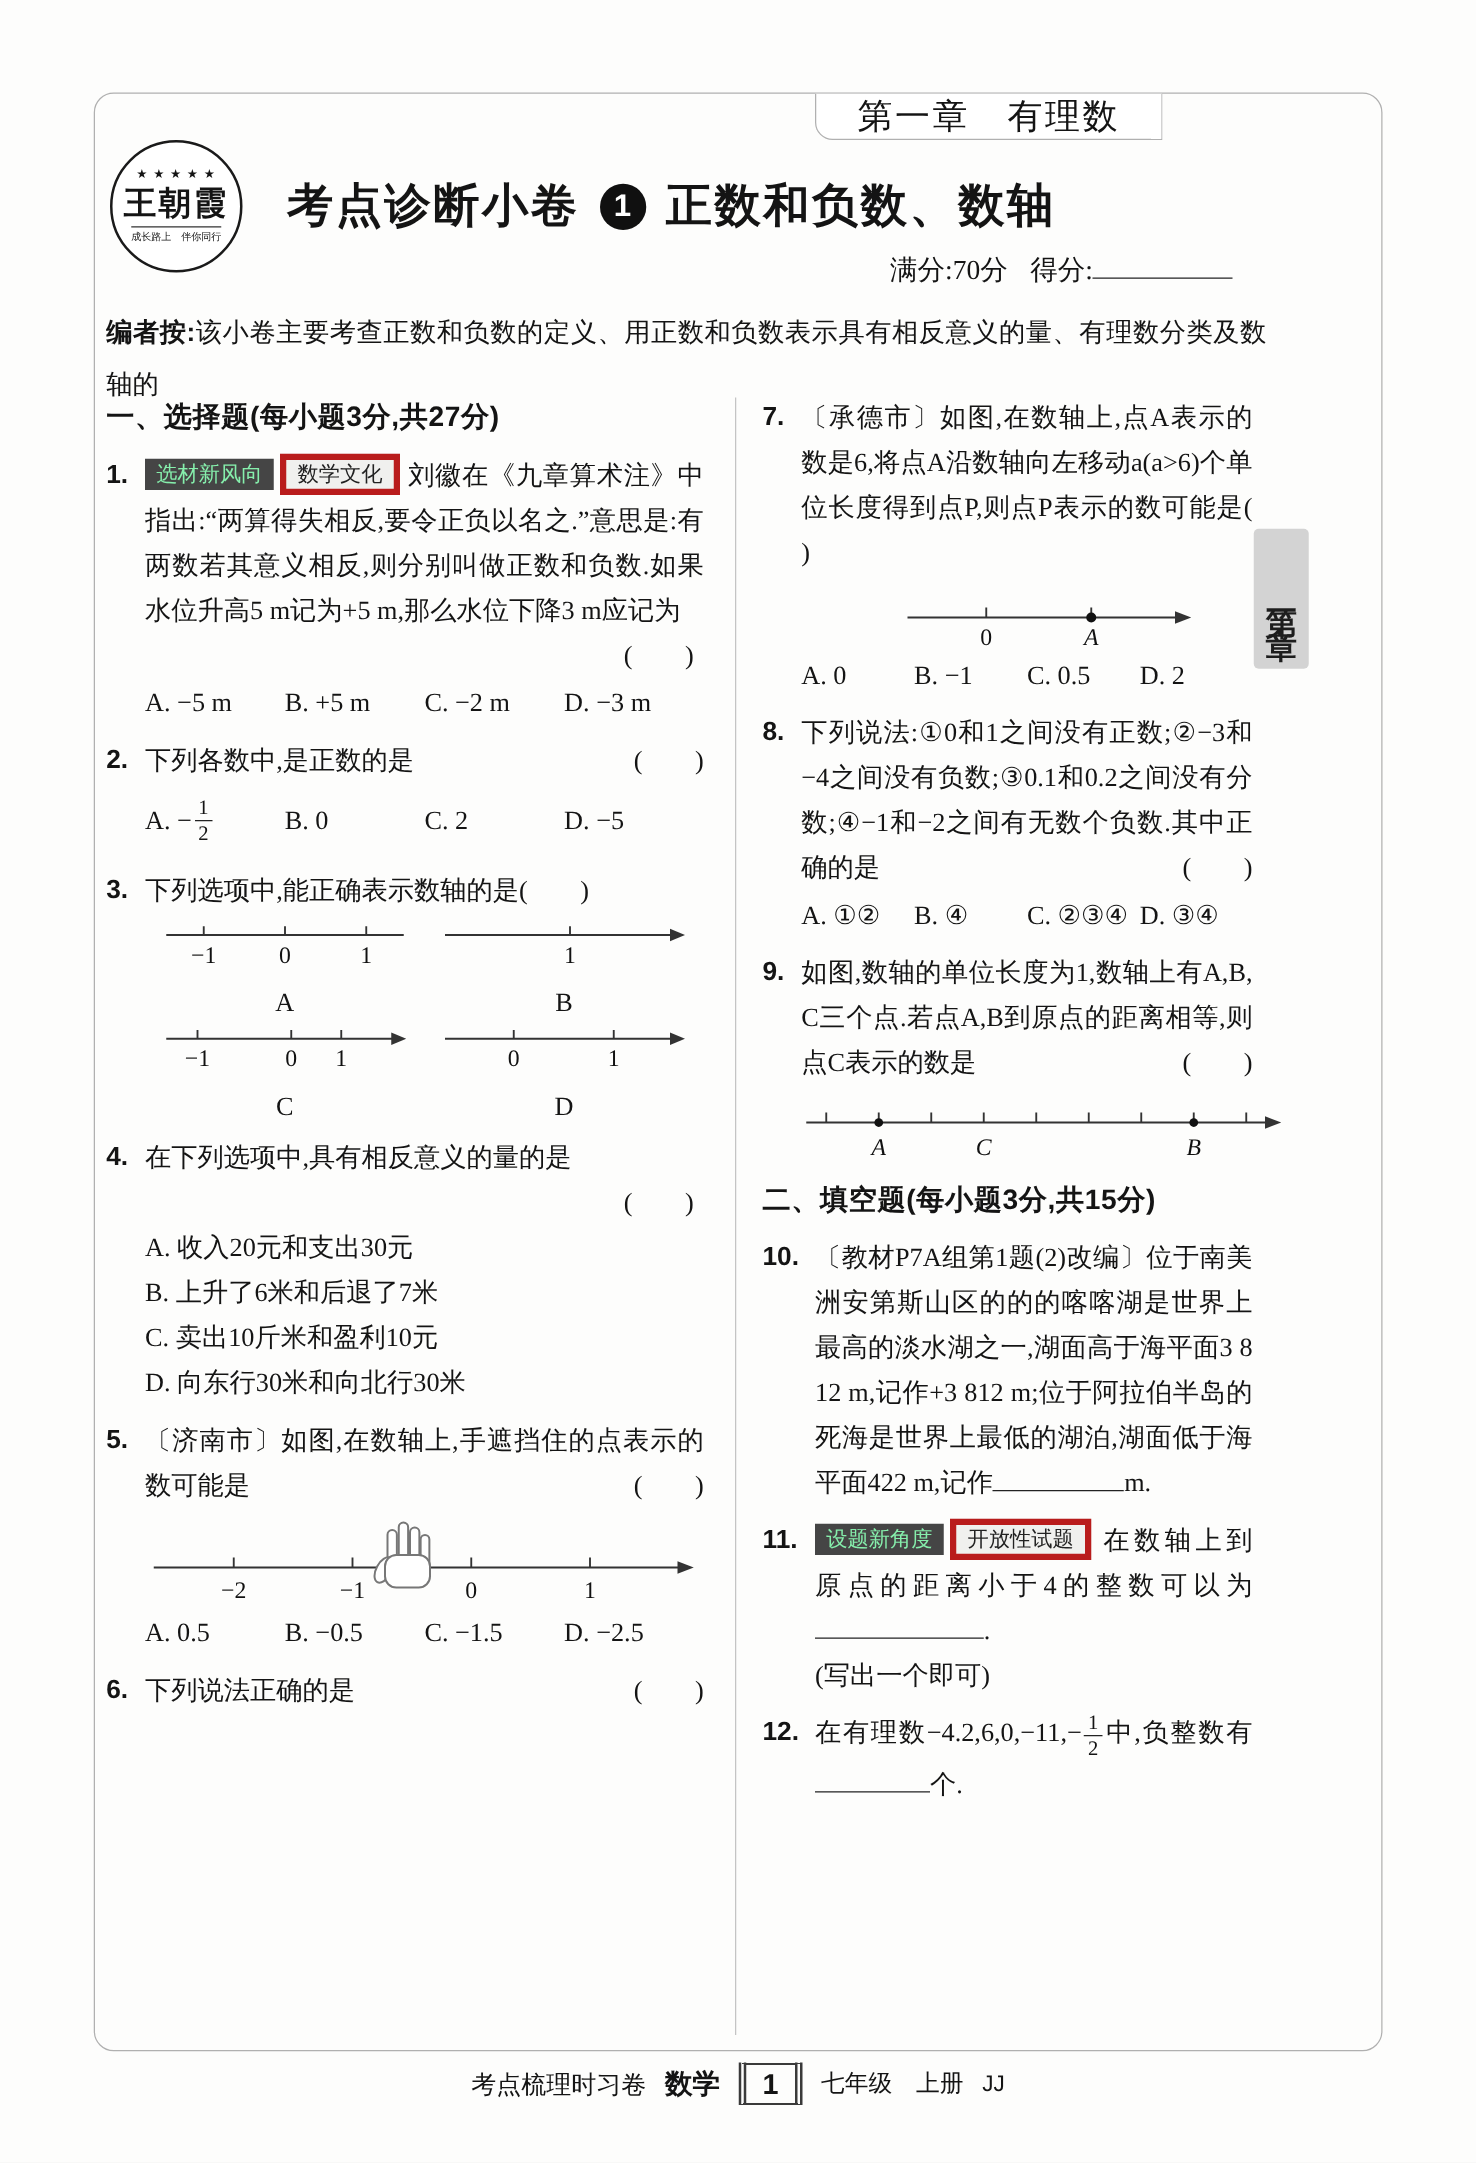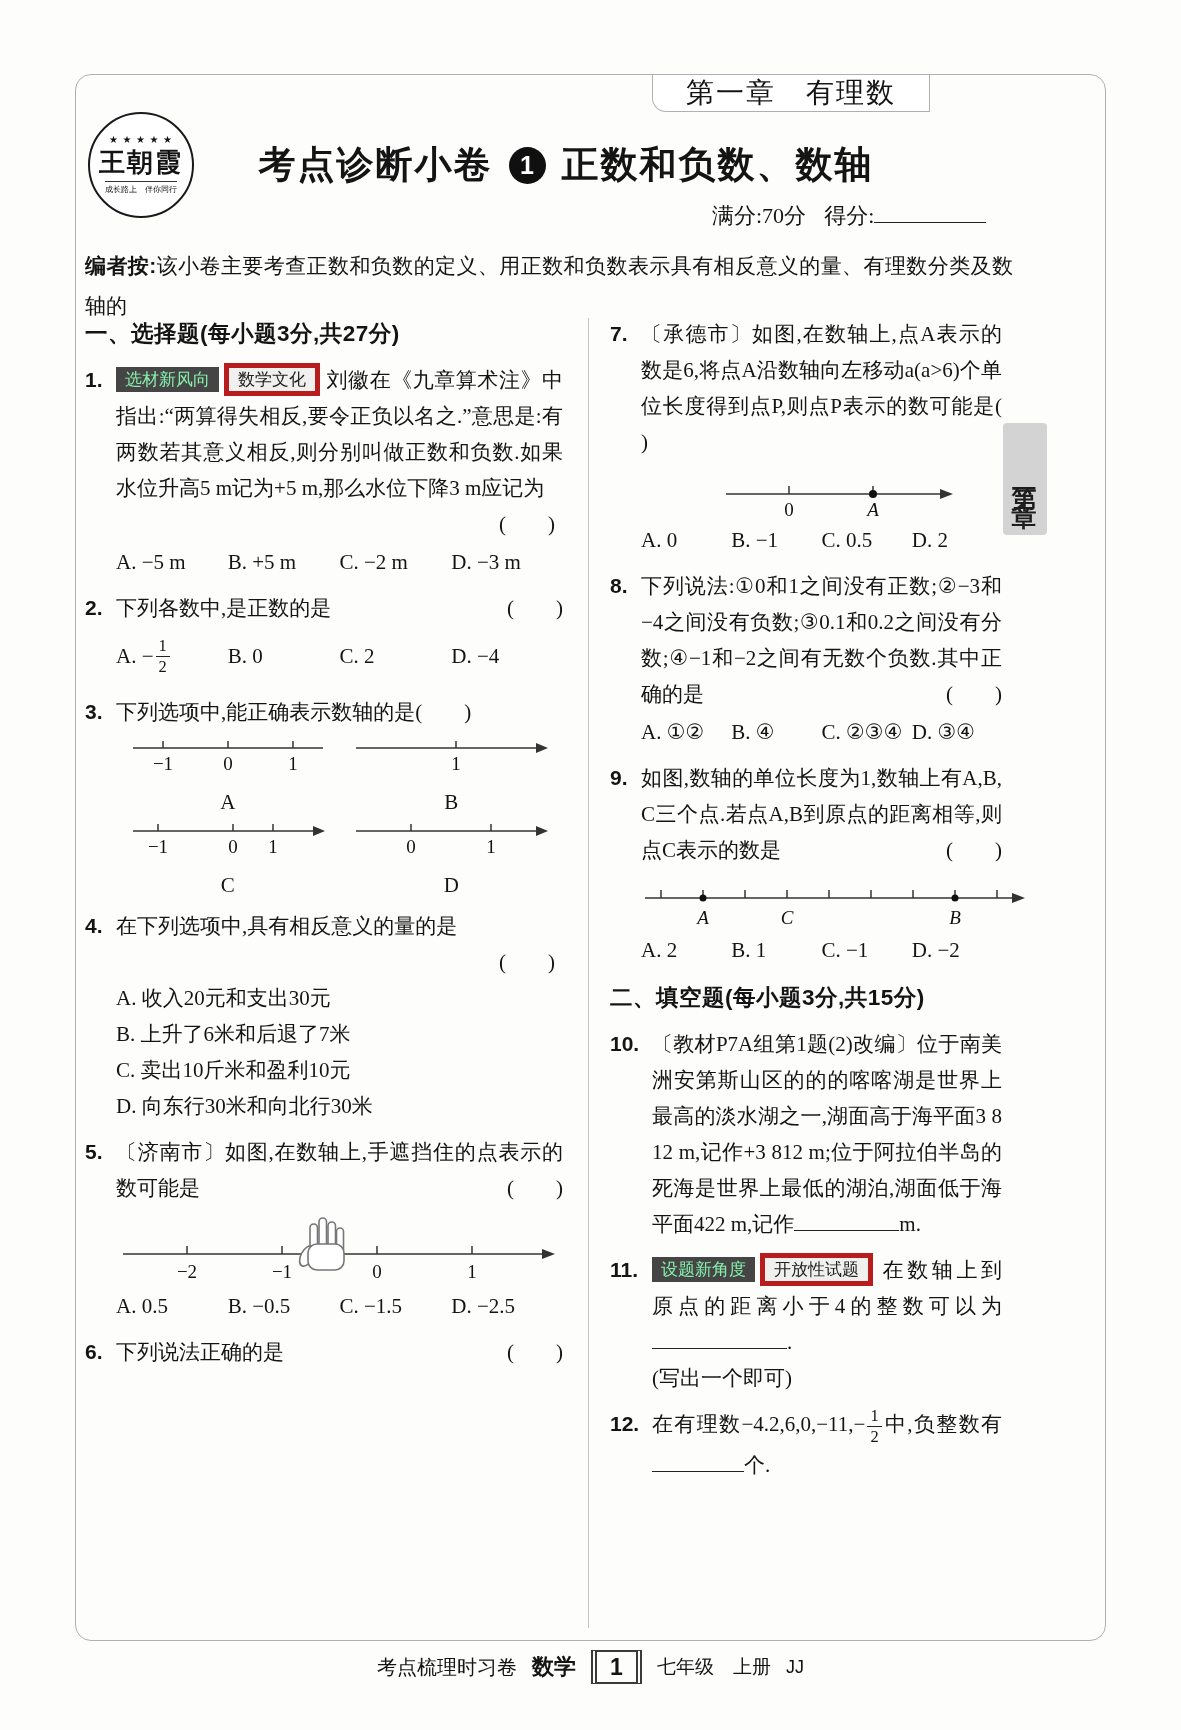--- a/index.html
+++ b/index.html
@@ -4,21 +4,21 @@
 <style>
   *{margin:0;padding:0;box-sizing:border-box}
   body{width:1181px;height:1730px;background:#e9e9e7;font-family:"Liberation Serif","DejaVu Sans",serif;color:#141414}
   .page{position:relative;width:1181px;height:1730px;background:#fdfdfc;overflow:hidden}
   .frame{position:absolute;left:75px;top:74px;width:1031px;height:1567px;border:1.5px solid #b0b0b0;border-radius:16px}
   .chapter-tab{position:absolute;left:652px;top:75px;width:278px;height:37px;background:#fff;border:1.5px solid #b0b0b0;border-top:none;border-radius:0 0 0 14px;display:flex;align-items:center;justify-content:center;font-family:"Liberation Sans",sans-serif;font-weight:400;font-size:28px;letter-spacing:2px;z-index:2}
   .logo{position:absolute;left:88px;top:112px;width:106px;height:106px;border:2.5px solid #1a1a1a;border-radius:50%;background:#fff;display:flex;flex-direction:column;align-items:center;justify-content:center;text-align:center;z-index:2}
   .logo-stars{font-size:10px;letter-spacing:1px;line-height:1}
   .logo-name{font-family:"Liberation Sans",sans-serif;font-weight:900;font-size:26px;letter-spacing:2px;line-height:1.2;margin-top:2px}
   .logo-sub{font-size:8px;border-top:1px solid #333;margin-top:3px;padding-top:2px;white-space:nowrap}
-  .title-row{position:absolute;left:201px;top:140px;width:730px;display:flex;align-items:center;justify-content:center;gap:16px;font-family:"Liberation Sans",sans-serif;font-weight:900;font-size:37px;letter-spacing:2px}
+  .title-row{position:absolute;left:172px;top:140px;width:730px;display:flex;align-items:center;justify-content:center;gap:16px;font-family:"Liberation Sans",sans-serif;font-weight:900;font-size:37px;letter-spacing:2px}
   .t-badge{width:37px;height:37px;border-radius:50%;background:#101010;color:#fff;font-size:25px;display:flex;align-items:center;justify-content:center;letter-spacing:0;flex:0 0 auto}
   .score-row{position:absolute;left:712px;top:201px;font-size:22px}
   .gap2{display:inline-block;width:18px}
   .blank{display:inline-block;border-bottom:1.6px solid #222;height:1em;vertical-align:baseline}
   .editor{position:absolute;left:85px;top:246px;width:928px;font-size:21px;line-height:40px;text-align:justify;word-break:break-all}
   .ed-label{font-family:"Liberation Sans",sans-serif;font-weight:700}
   .ed-line2{padding-left:78px}
   .divider{position:absolute;left:588px;top:318px;height:1310px;border-left:1px solid #c4c4c4}
   .side-tab{position:absolute;left:1003px;top:423px;width:44px;height:112px;background:#d3d3d3;color:#1d1d1d;writing-mode:vertical-rl;text-orientation:upright;display:flex;align-items:center;justify-content:center;font-family:"Liberation Sans",sans-serif;font-weight:700;font-size:25px;letter-spacing:8px;border-radius:4px}
   .col{position:absolute;top:316px;font-size:21px;line-height:36px}
@@ -117,21 +117,21 @@
         <div class="opts opts-tall">
           <span>
               <span>A. −</span>
               <span class="frac">
                 <span class="fn">1</span>
                 <span class="fd">2</span>
               </span>
             </span>
           <span>B. 0</span>
           <span>C. 2</span>
-          <span>D. −4</span>
+          <span>D. −5</span>
         </div>
       </div>
     </div>
 
     <div class="q">
       <span class="qnum">3.</span>
       <div class="qbody">
         <p class="qtext">下列选项中,能正确表示数轴的是(　　)</p>
         <div class="nl-grid">
           <div class="nl-cell">
@@ -293,26 +293,20 @@
             <line x1="230" y1="18" x2="230" y2="26"></line>
             <line x1="272" y1="18" x2="272" y2="26"></line>
             <line x1="314" y1="18" x2="314" y2="26"></line>
             <line x1="356" y1="18" x2="356" y2="26"></line>
           <circle cx="62" cy="26" r="3.5"></circle>
             <circle cx="314" cy="26" r="3.5"></circle>
           <text class="it" x="62" y="52">A</text>
           <text class="it" x="146" y="52">C</text>
           <text class="it" x="314" y="52">B</text>
         </svg>
-        <div class="opts">
-          <span>A. 2</span>
-          <span>B. 1</span>
-          <span>C. −1</span>
-          <span>D. −2</span>
-        </div>
       </div>
     </div>
 
     <div class="section-title" style="margin-top:12px">二、填空题(每小题3分,共15分)</div>
 
     <div class="q q-wide">
       <span class="qnum">10.</span>
       <div class="qbody">
         <p class="qtext"><span>〔教材P7A组第1题(2)改编〕</span><span>位于南美洲安第斯山区的的的喀喀湖是世界上最高的淡水湖之一,湖面高于海平面3 812 m,记作+3 812 m;位于阿拉伯半岛的死海是世界上最低的湖泊,湖面低于海平面422 m,记作</span><span class="blank" style="width:105px"></span><span>m.</span></p>
       </div>

